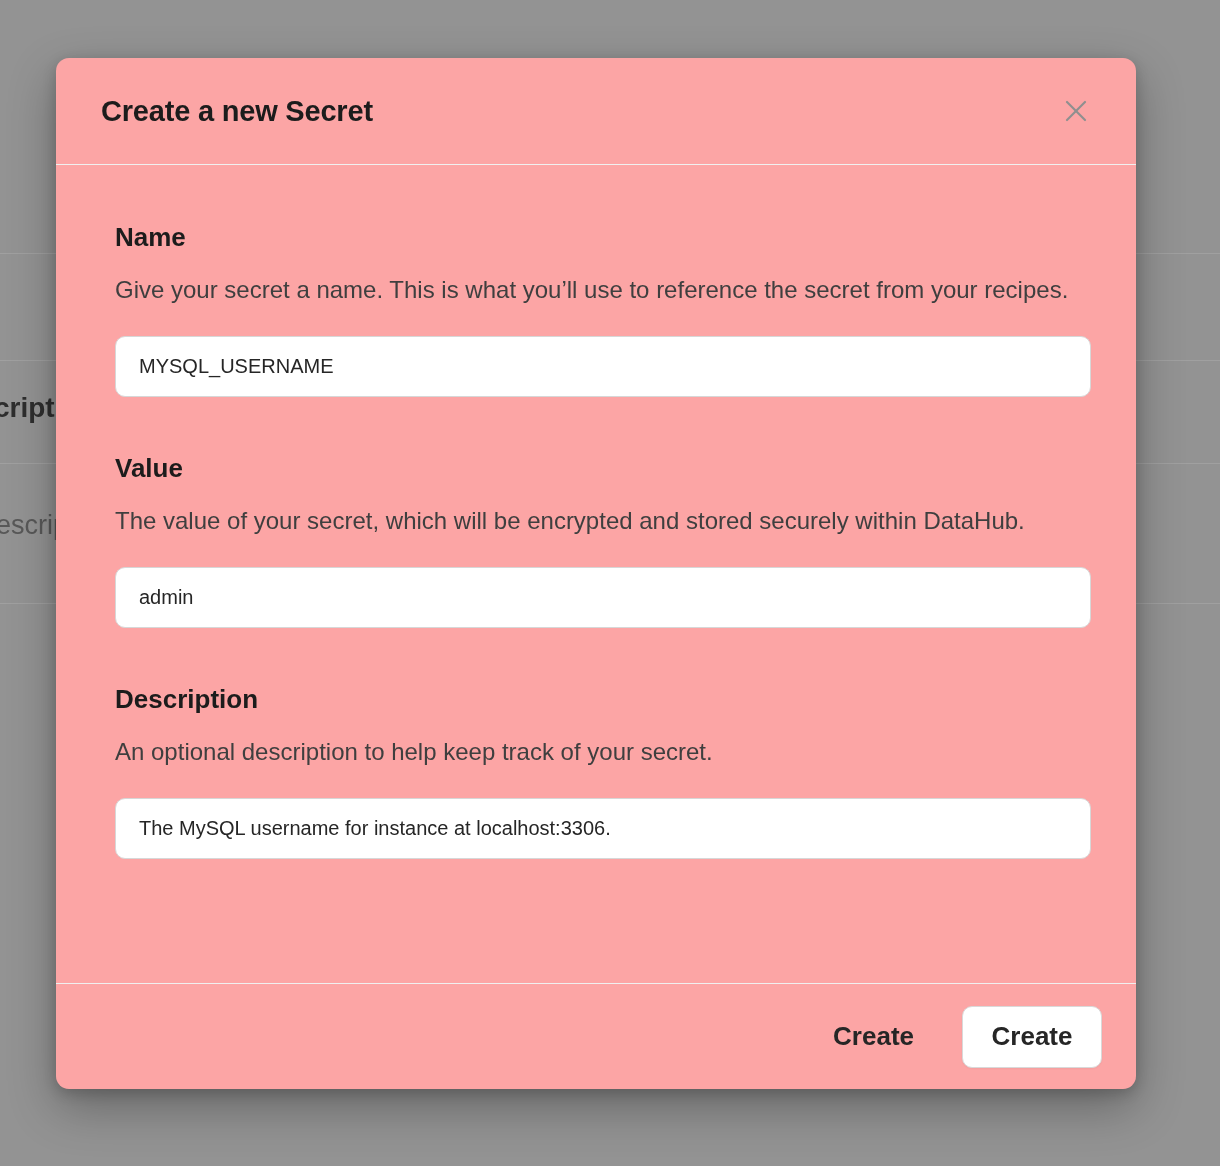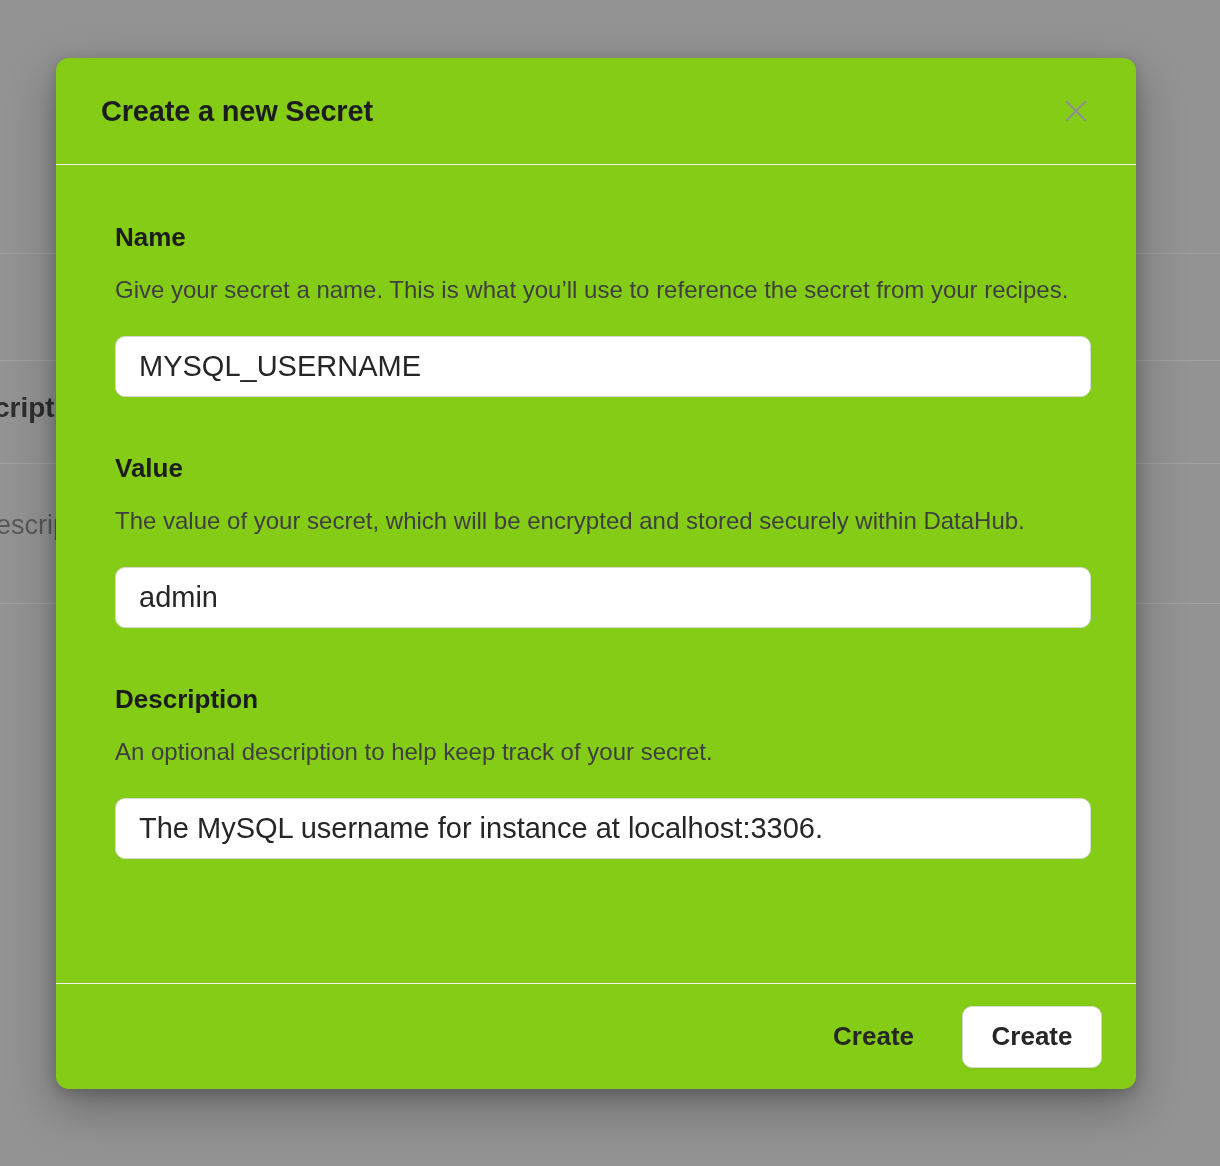--- a/index.html
+++ b/index.html
@@ -52,21 +52,21 @@
     white-space: nowrap;
   }
 
   
   .modal {
     position: absolute;
     left: 56px;
     top: 58px;
     width: 1080px;
     height: 1031px;
-    background: #84cc16;
+    background: #fca5a5;
     border-radius: 13px;
     box-shadow: 0 18px 48px rgba(0,0,0,0.30), 0 4px 14px rgba(0,0,0,0.18);
     display: flex;
     flex-direction: column;
     box-sizing: border-box;
     z-index: 2;
   }
   .modal-header {
     height: 107px;
     flex: 0 0 107px;
@@ -119,21 +119,21 @@
   }
   .field-input {
     display: block;
     width: 100%;
     height: 61px;
     box-sizing: border-box;
     border: 1px solid #d7d7d7;
     border-radius: 10px;
     padding: 0 23px;
     font-family: "Liberation Sans", sans-serif;
-    font-size: 29px;
+    font-size: 20px;
     color: #262626;
     background: #ffffff;
     outline: none;
   }
 
   .modal-footer {
     flex: 0 0 106px;
     height: 106px;
     border-top: 1px solid #f0f0f0;
     display: flex;

